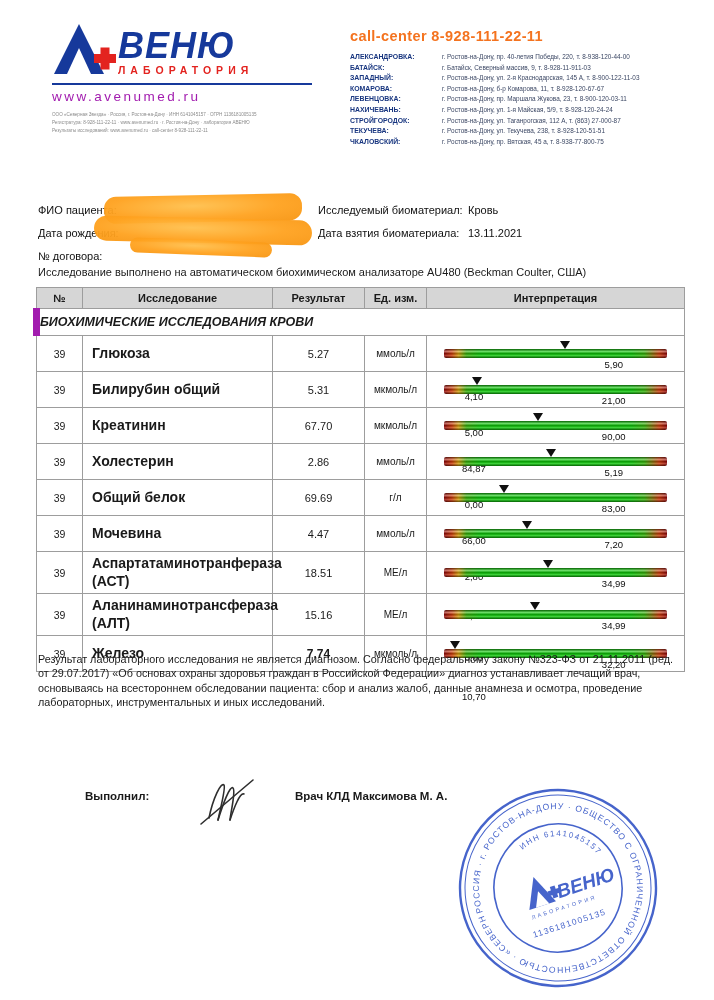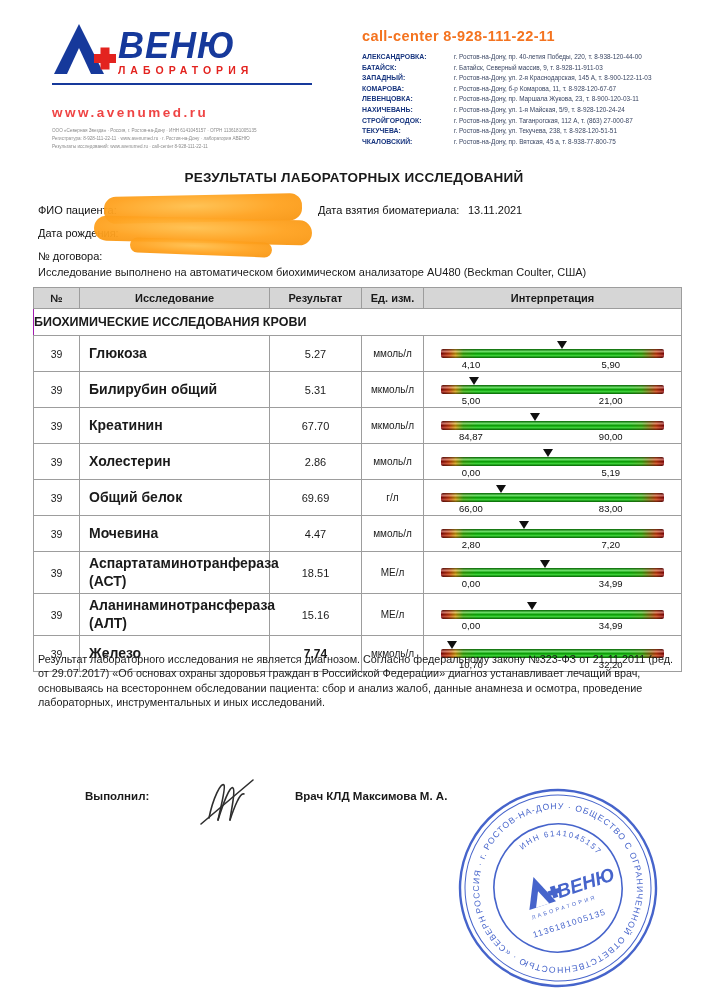--- a/index.html
+++ b/index.html
@@ -7,25 +7,25 @@
         font-family:"Liberation Sans",sans-serif;color:#1a1a1a;}
 
   
   .hdr{position:absolute;top:22px;left:38px;right:30px;height:140px;}
   .logo-block{position:absolute;left:14px;top:0;width:260px;}
   .logo-row{display:flex;align-items:flex-end;}
   .logo-mark{width:64px;height:54px;flex:0 0 auto;}
   .brand-txt{margin-left:2px;}
   .brand{font-size:36px;line-height:.9;font-weight:bold;font-style:italic;color:#16399b;letter-spacing:1px;}
   .lab-sub{color:#e3231f;font-size:10.5px;letter-spacing:5px;font-weight:bold;margin-top:2px;}
-  .site{margin-top:7px;border-top:2px solid #16399b;padding-top:20px;color:#ef4444;
-        font-weight:bold;font-size:13.5px;letter-spacing:2.5px;}
+  .site{margin-top:7px;border-top:2px solid #16399b;padding-top:4px;color:#a21caf;
+        font-weight:normal;font-size:13.5px;letter-spacing:2.5px;}
   .fineprint{margin-top:7px;font-size:4.6px;line-height:1.7;color:#8b8b8b;width:260px;}
 
-  .contact{position:absolute;left:324px;top:6px;right:0;}
+  .contact{position:absolute;left:312px;top:6px;right:0;}
   .call-center{color:#f4731f;font-weight:bold;font-size:14.5px;letter-spacing:.4px;margin-bottom:8px;}
   .branches{list-style:none;margin:0;padding:0;}
   .branch{display:flex;align-items:baseline;line-height:10.6px;}
   .b-name{flex:0 0 92px;color:#17357f;font-weight:bold;font-size:6.9px;}
   .b-addr{color:#3a4663;font-size:6.4px;}
 
   
   .title{position:absolute;top:170px;left:0;right:0;text-align:center;font-size:13.5px;font-weight:bold;letter-spacing:.3px;}
   .patient{position:absolute;top:198px;left:38px;right:30px;font-size:11px;}
   .p-left{position:absolute;left:0;top:0;width:290px;}
@@ -40,38 +40,38 @@
   .r2{left:56px;top:20px;width:218px;height:25px;transform:rotate(1.4deg);border-radius:14px;}
   .r3{left:92px;top:42px;width:142px;height:15px;transform:rotate(2.2deg);}
 
   .analyzer{position:absolute;top:266px;left:38px;right:30px;font-size:11px;}
 
   
   table.results{position:absolute;top:287px;left:33px;width:648px;border-collapse:collapse;table-layout:fixed;}
   .results th,.results td{border:1px solid #9d9d9d;}
   .results th{background:#d6d6d6;font-size:11px;font-weight:bold;padding:4px 2px;}
   .col-no{width:46px;}.col-test{width:190px;}.col-res{width:92px;}.col-unit{width:62px;}.col-int{width:258px;}
-  .section-row td{border-left:1px solid #a21caf;border-right:1px solid #9d9d9d;
-                  font-size:12.5px;font-weight:bold;padding:6px 2px 6px 0;background:#fff;}
+  .section-row td{border-left:7px solid #a21caf;border-right:1px solid #9d9d9d;
+                  font-size:12.5px;font-weight:bold;padding:6px 2px 6px 0;background:#fff;font-style:italic;}
   .c-no{text-align:center;font-size:10.5px;height:33px;}
   .c-test{font-weight:bold;font-size:14px;padding:3px 6px 3px 9px;line-height:1.25;}
   .c-res{text-align:center;font-size:11px;}
   .c-res.oor{font-weight:bold;font-size:12px;}
   .c-unit{text-align:center;font-size:10px;}
   .c-int{padding:1px 12px;}
 
   .range{position:relative;height:30px;}
   .bar{position:absolute;left:2%;right:2%;top:10px;height:9px;border-radius:2px;
        background:
         linear-gradient(180deg, rgba(0,0,0,.50) 0%, rgba(255,255,255,.40) 28%, rgba(0,0,0,.22) 52%, rgba(255,255,255,.22) 72%, rgba(0,0,0,.50) 100%),
         linear-gradient(90deg,#8f0000 0%,#cc3300 3.5%,#cf9900 6.5%,#2fae00 10%,#05c400 16%,#05c400 84%,#2fae00 90%,#cc3300 96.5%,#8f0000 100%);}
   .marker{position:absolute;top:2px;width:0;height:0;border:5px solid transparent;border-bottom:0;
           border-top:8px solid #101010;transform:translateX(-50%);}
   .lbl{position:absolute;top:20px;font-size:9.5px;transform:translateX(-50%);white-space:nowrap;color:#0e0e0e;}
-  .lbl.low{left:15%;}
+  .lbl.low{left:15%;margin-top:32px;}
   .lbl.high{left:75%;}
 
   
   .disclaimer{position:absolute;top:652px;left:38px;right:30px;font-size:10.8px;line-height:1.34;}
   .signoff{position:absolute;top:780px;left:0;right:0;height:60px;padding-left:32px;}
   .performed{position:absolute;left:85px;top:10px;font-size:11.5px;font-weight:bold;}
   .signature{position:absolute;left:195px;top:-8px;}
   .doctor{position:absolute;left:295px;top:10px;font-size:11.5px;font-weight:bold;}
   .stamp{position:absolute;left:452px;top:782px;width:212px;height:212px;opacity:.88;}
 </style>
@@ -146,38 +146,41 @@
   </li>
 
   <li class="branch">
     <span class="b-name">ЧКАЛОВСКИЙ:</span>
     <span class="b-addr">г. Ростов-на-Дону, пр. Вятская, 45 а, т. 8-938-77-800-75</span>
   </li>
 </ul>
     </div>
   </div>
 
-  <div class="title">РЕЗУЛЬТАТЫ ЛАБОРАТОРНЫХ ИССЛЕДОВАНИЙ</div>
 
   <div class="patient">
     <div class="p-left">
       <div class="p-row">
           <span class="p-label">ФИО пациента:</span>
         </div>
       <div class="p-row">
           <span class="p-label">Дата рождения:</span>
         </div>
       <div class="p-row">
           <span class="p-label">№ договора:</span>
         </div>
       <div class="redaction r1"></div>
       <div class="redaction r2"></div>
       <div class="redaction r3"></div>
     </div>
     <div class="p-right">
+      <div class="p-row">
+        <span class="p-label">Исследуемый биоматериал:</span>
+        <span class="p-val">Кровь</span>
+      </div>
       <div class="p-row">
         <span class="p-label">Дата взятия биоматериала:</span>
         <span class="p-val">13.11.2021</span>
       </div>
     </div>
   </div>
 
   <div class="analyzer">Исследование выполнено на автоматическом биохимическом анализаторе AU480 (Beckman Coulter, США)</div>
 
   <table class="results">

